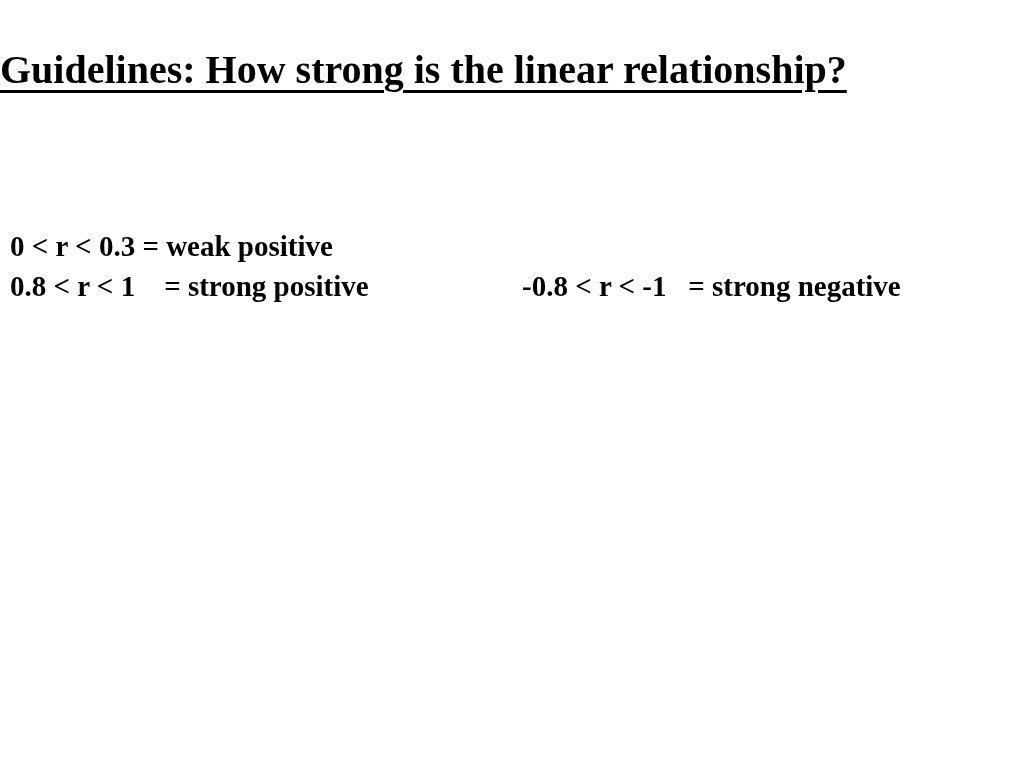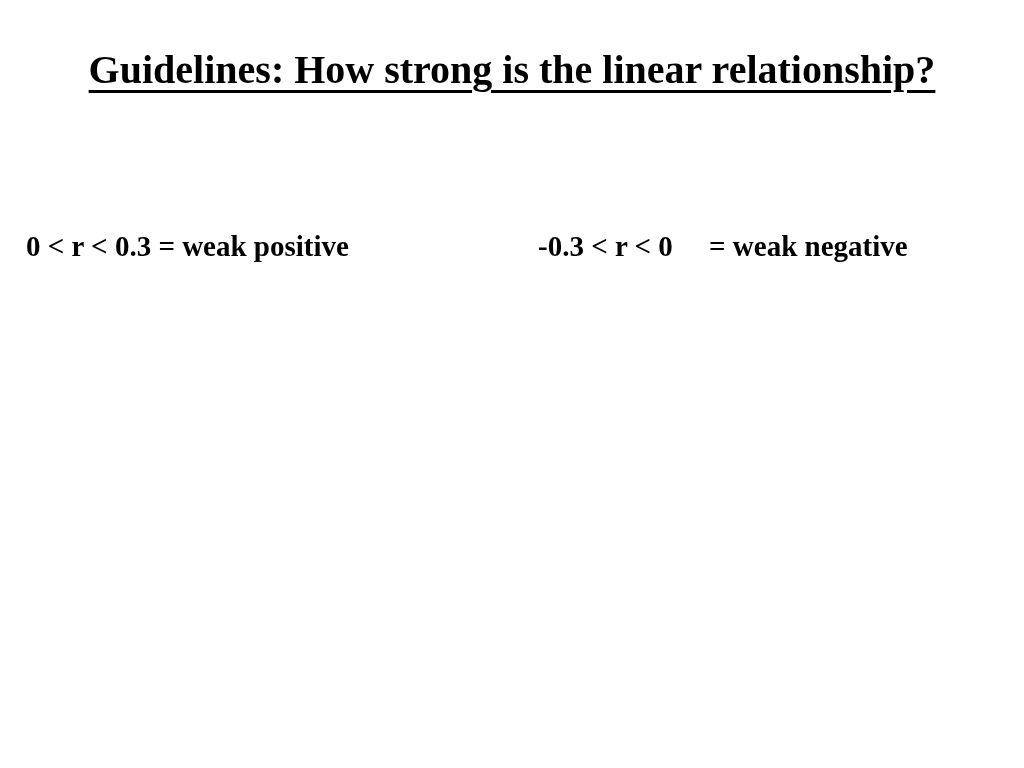--- a/index.html
+++ b/index.html
@@ -18,21 +18,21 @@
     width: 1024px;
     height: 768px;
     background: #ffffff;
   }
   .slide-title {
     position: absolute;
     top: 46px;
     left: 0;
     width: 1024px;
     margin: 0;
-    text-align: center;
+    text-align: left;
     font-size: 40px;
     font-weight: bold;
     letter-spacing: 0px;
     white-space: nowrap;
   }
   .slide-title .underlined {
     text-decoration: underline;
     text-decoration-thickness: 3px;
     text-underline-offset: 7px;
   }
@@ -44,34 +44,36 @@
     font-size: 29px;
     font-weight: bold;
     line-height: 40px;
   }
   .guideline-row {
     display: grid;
     grid-template-columns: 512px auto;
   }
   .guideline-cell {
     white-space: pre;
-    margin-left: 16px;
   }
 </style>
 </head>
 <body>
 
 <div class="slide">
 
   <h1 class="slide-title"><span class="underlined">Guidelines: How strong is the linear relationship?</span></h1>
 
   <div class="guidelines">
 
     <div class="guideline-row">
       <span class="guideline-cell">0 &lt; r &lt; 0.3 = weak positive</span>
-      <span class="guideline-cell">-0.3 &lt; r &lt; 0     = weak negative</span>
     </div>
 
 
+    <div class="guideline-row">
+      <span class="guideline-cell">0.8 &lt; r &lt; 1    = strong positive</span>
+      <span class="guideline-cell">-0.8 &lt; r &lt; -1   = strong negative</span>
+    </div>
 
   </div>
 
 </div>
 
 </body></html>

